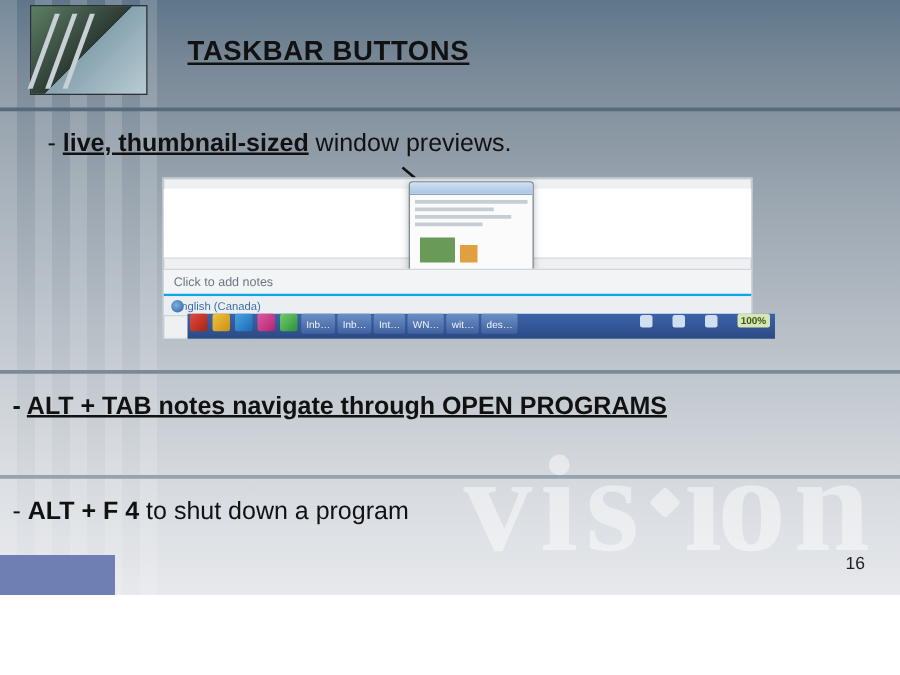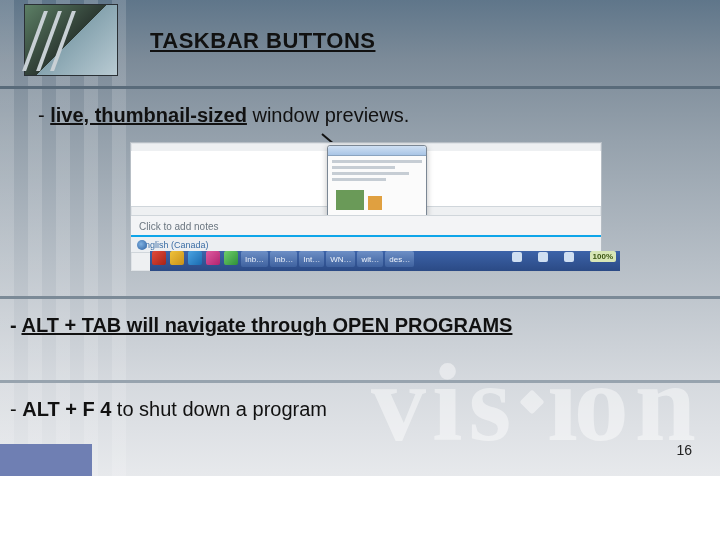--- a/index.html
+++ b/index.html
@@ -138,21 +138,21 @@
         <div class="ico"></div>
         <div class="ico"></div>
         <div class="ico"></div>
         <div class="pct">100%</div>
       </div>
     </div>
   </div>
 
   <div class="hr2"></div>
   <div class="row2">
-    <span>- </span><span class="uline">ALT + TAB will navigate through OPEN PROGRAMS</span>
+    <span>- </span><span class="uline">ALT + TAB notes navigate through OPEN PROGRAMS</span>
   </div>
 
   <div class="hr3"></div>
   <div class="row3">
     <span>- </span><span class="bold">ALT + F 4</span><span> to shut down a program</span>
   </div>
 
   <div class="watermark">
     v<span style="font-family:Verdana">i</span>s<span class="dot"></span><span style="letter-spacing:-4px">ı</span>on
   </div>

